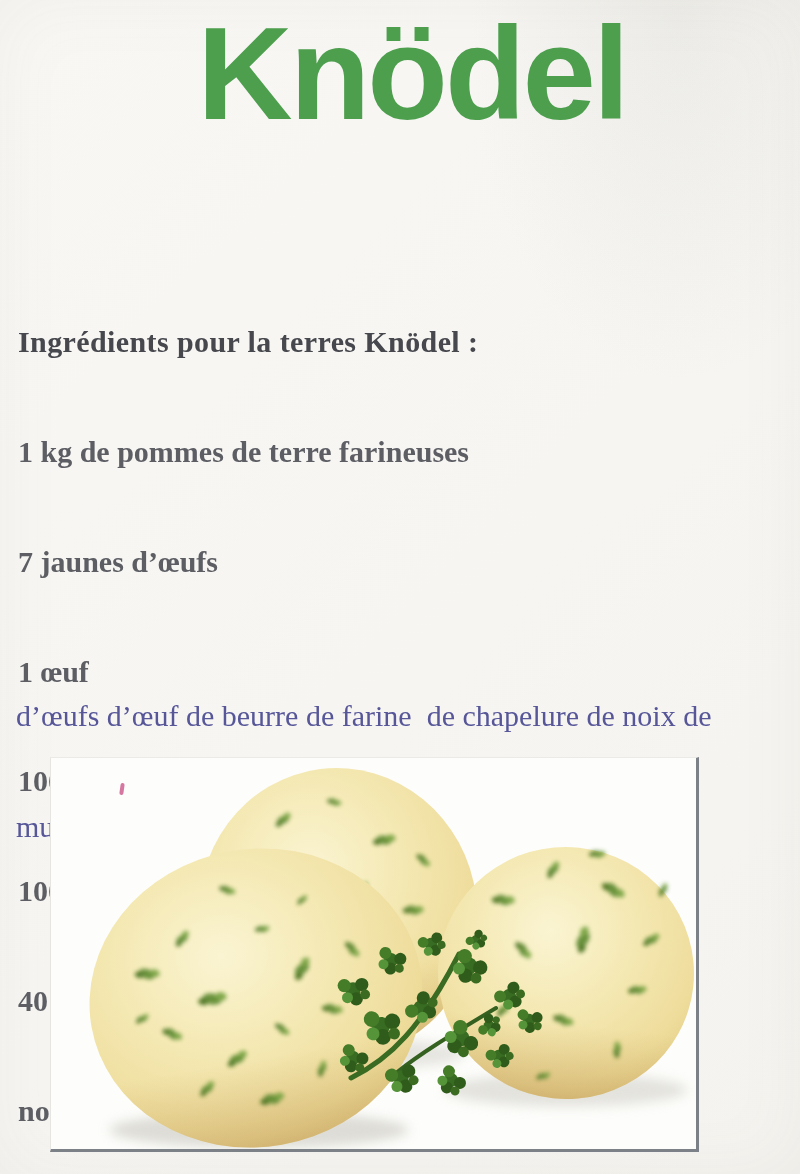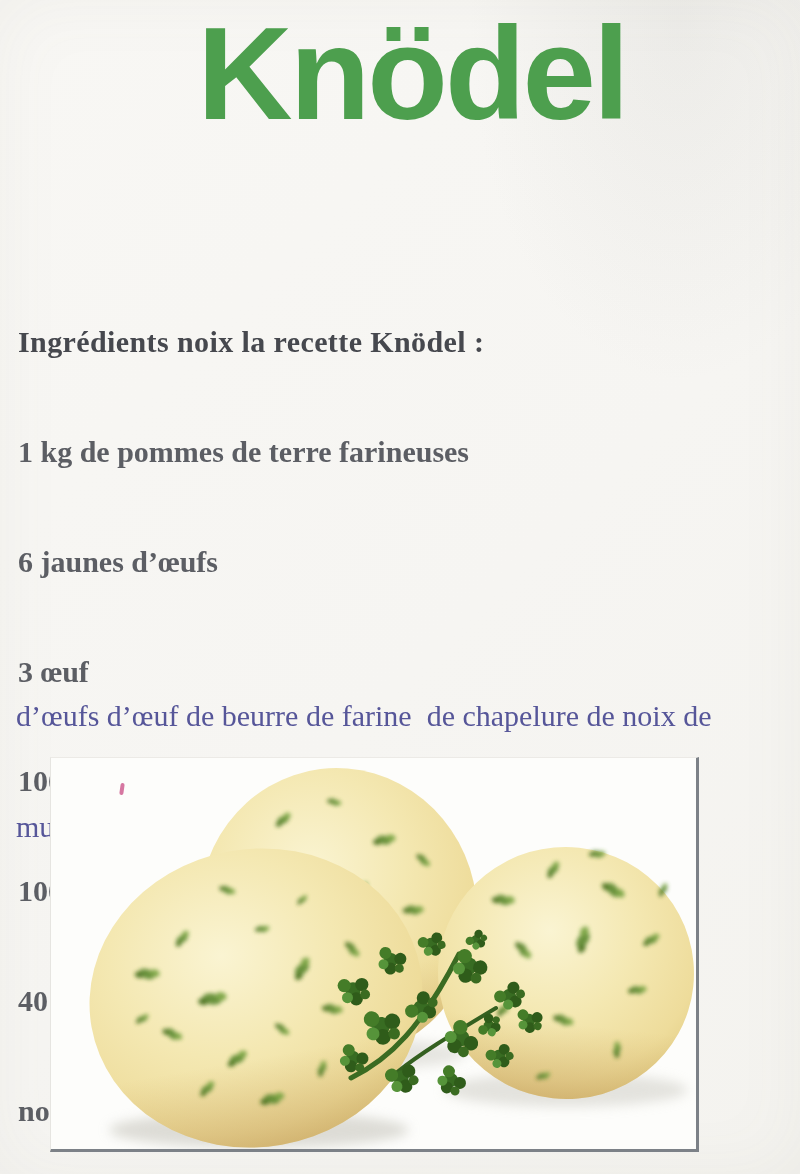--- a/index.html
+++ b/index.html
@@ -94,24 +94,24 @@
   }
 </style>
 </head>
 <body>
 
 <div class="page">
 
   <h1 class="recipe-title">Knödel</h1>
 
   <div class="ingredients">
-    <div class="ingredients-heading">Ingrédients noix la recette Knödel :</div>
+    <div class="ingredients-heading">Ingrédients pour la terres Knödel :</div>
     <div class="ingredient-item">1 kg de pommes de terre farineuses</div>
-    <div class="ingredient-item">6 jaunes d’œufs</div>
-    <div class="ingredient-item">3 œuf</div>
+    <div class="ingredient-item">7 jaunes d’œufs</div>
+    <div class="ingredient-item">1 œuf</div>
     <div class="ingredient-item">100 g de beurre</div>
     <div class="ingredient-item">100 g de farine de froment ménagère</div>
     <div class="ingredient-item">40 g de chapelure</div>
     <div class="ingredient-item">noix muscade</div>
     
   </div>
 
   <div class="description">
     <div>d’œufs d’œuf de beurre de farine  de chapelure de noix de</div>
     <div>muscade et de sel.</div>

